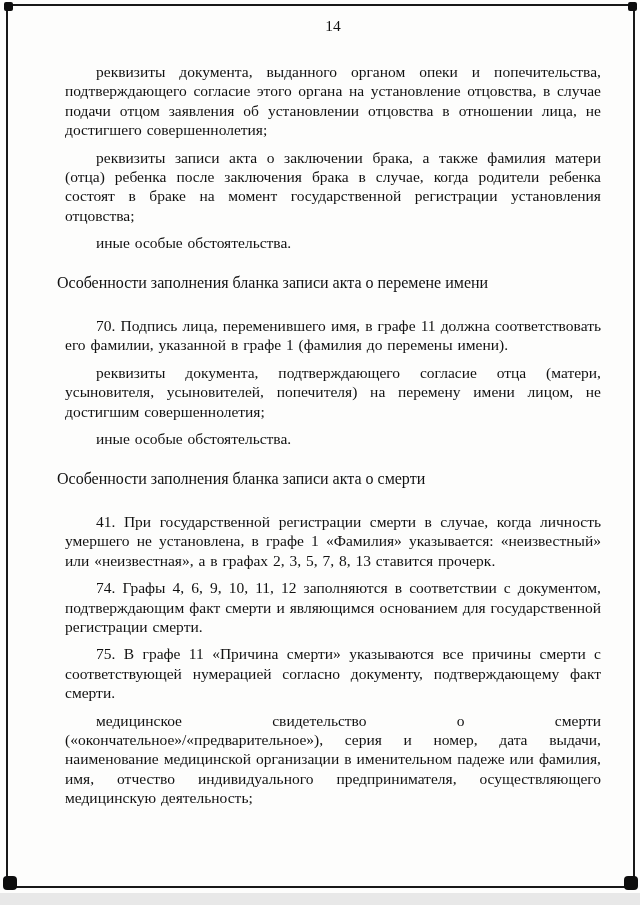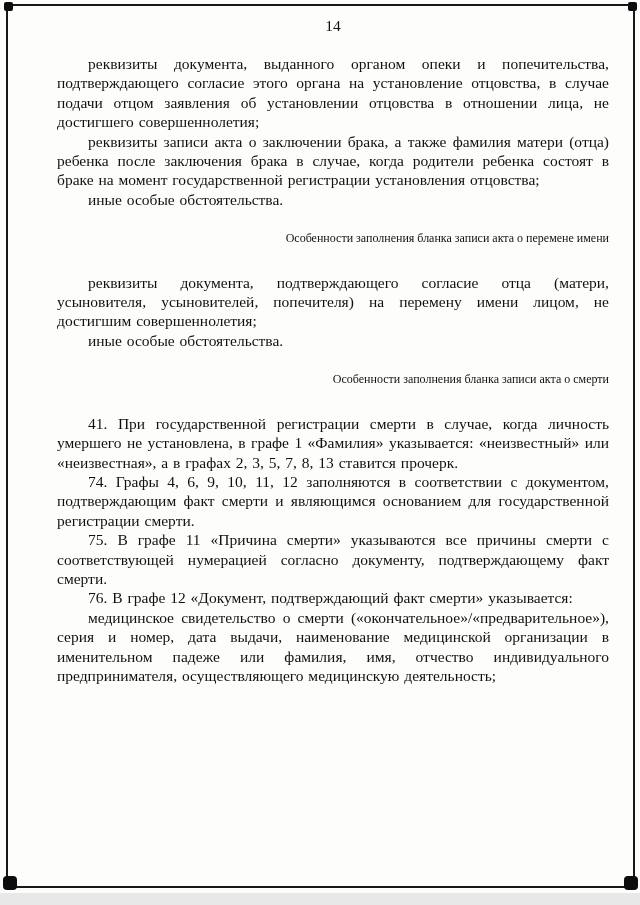--- a/index.html
+++ b/index.html
@@ -44,52 +44,52 @@
   }
   .content {
     position: absolute;
     top: 54px;
     left: 57px;
     right: 31px;
     font-size: 15.5px;
     line-height: 19.4px;
   }
   .para {
-    margin: 0;
+    margin: 8px;
     text-align: justify;
     text-indent: 31px;
     word-spacing: 1px;
   }
   .heading {
     margin: 20px 0 24px 0;
-    font-size: 12px;
+    font-size: 16px;
     font-weight: normal;
-    text-align: right;
+    text-align: left;
     text-indent: 0;
   }
 </style>
 </head>
 <body>
 
 <div class="page">
   <div class="frame"></div>
   <div class="corner tl"></div>
   <div class="corner tr"></div>
   <div class="corner bl"></div>
   <div class="corner br"></div>
 
   <div class="page-number">14</div>
 
   <div class="content">
     <p class="para">реквизиты документа, выданного органом опеки и попечительства, подтверждающего согласие этого органа на установление отцовства, в случае подачи отцом заявления об установлении отцовства в отношении лица, не достигшего совершеннолетия;</p>
     <p class="para">реквизиты записи акта о заключении брака, а также фамилия матери (отца) ребенка после заключения брака в случае, когда родители ребенка состоят в браке на момент государственной регистрации установления отцовства;</p>
     <p class="para">иные особые обстоятельства.</p>
     <h2 class="heading">Особенности заполнения бланка записи акта о перемене имени</h2>
+    <p class="para">70. Подпись лица, переменившего имя, в графе 11 должна соответствовать его фамилии, указанной в графе 1 (фамилия до перемены имени).</p>
     <p class="para">реквизиты документа, подтверждающего согласие отца (матери, усыновителя, усыновителей, попечителя) на перемену имени лицом, не достигшим совершеннолетия;</p>
     <p class="para">иные особые обстоятельства.</p>
     <h2 class="heading">Особенности заполнения бланка записи акта о смерти</h2>
     <p class="para">41. При государственной регистрации смерти в случае, когда личность умершего не установлена, в графе 1 «Фамилия» указывается: «неизвестный» или «неизвестная», а в графах 2, 3, 5, 7, 8, 13 ставится прочерк.</p>
     <p class="para">74. Графы 4, 6, 9, 10, 11, 12 заполняются в соответствии с документом, подтверждающим факт смерти и являющимся основанием для государственной регистрации смерти.</p>
     <p class="para">75. В графе 11 «Причина смерти» указываются все причины смерти с соответствующей нумерацией согласно документу, подтверждающему факт смерти.</p>
-    <p class="para">76. В графе 12 «Документ, подтверждающий факт смерти» указывается:</p>
     <p class="para">медицинское свидетельство о смерти («окончательное»/«предварительное»), серия и номер, дата выдачи, наименование медицинской организации в именительном падеже или фамилия, имя, отчество индивидуального предпринимателя, осуществляющего медицинскую деятельность;</p>
   </div>
 </div>
 
 </body></html>

